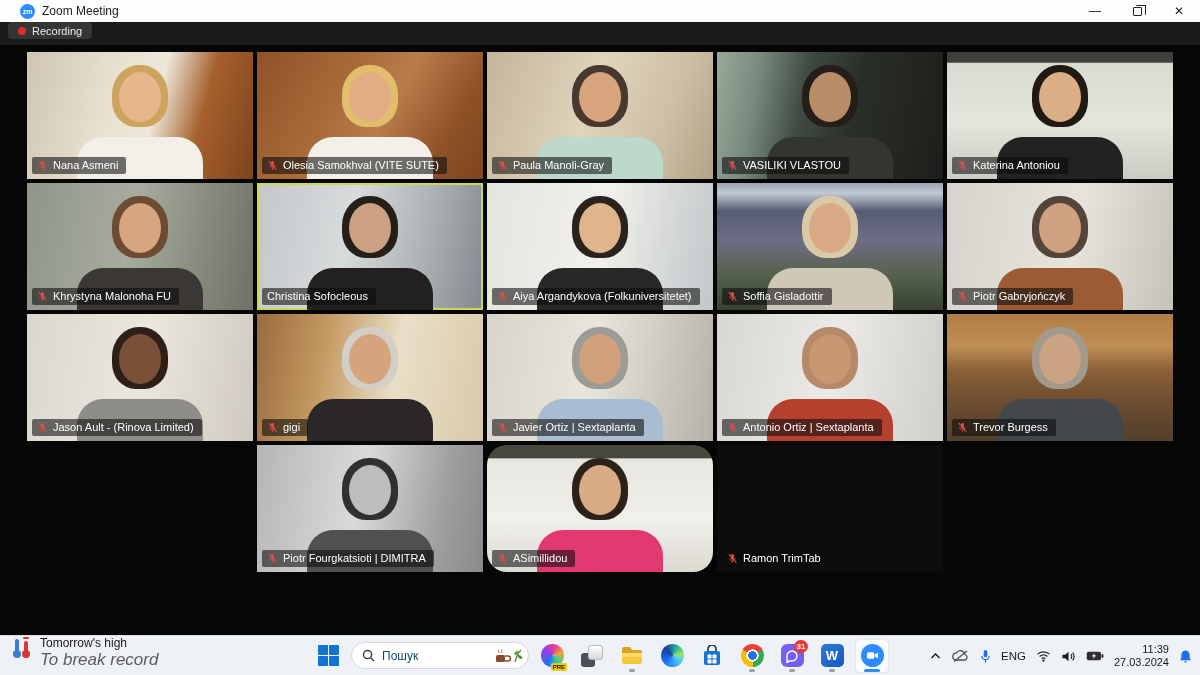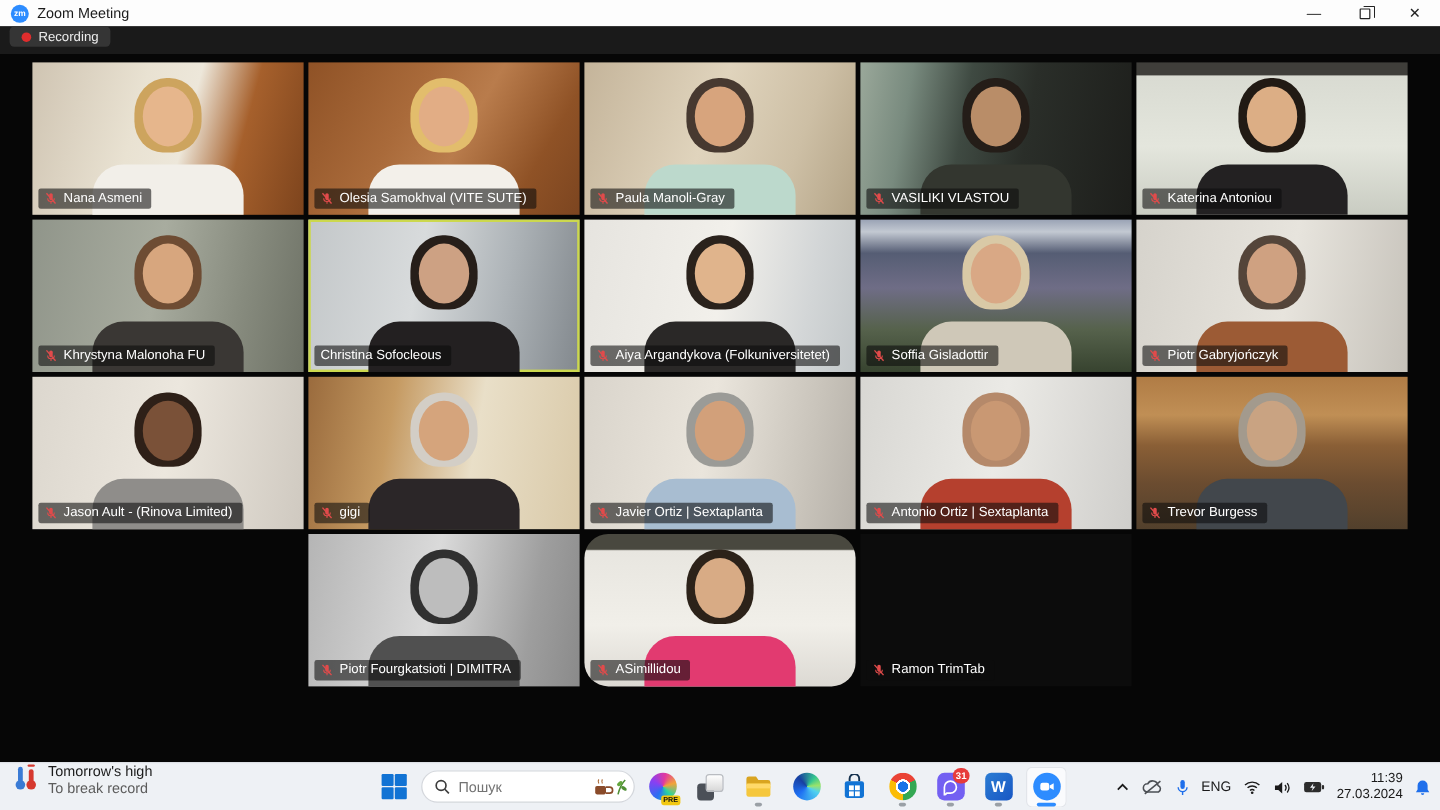--- a/index.html
+++ b/index.html
@@ -1,21 +1,21 @@
 <!DOCTYPE html>
 <html><head>
 <meta charset="utf-8">
 <style>
   * { margin:0; padding:0; box-sizing:border-box; }
   body { font-family:"Liberation Sans", sans-serif; background:#333; }
   .screen { width:1200px; height:675px; position:relative; background:#000; overflow:hidden; }
 
   
   .titlebar { height:22px; background:#fdfdfd; display:flex; align-items:center; justify-content:space-between; }
-  .title-left { display:flex; align-items:center; gap:7px; padding-left:9px; }
+  .title-left { display:flex; align-items:center; gap:7px; padding-left:20px; }
   .zm-icon { width:15px; height:15px; border-radius:50%; background:#2d8cff; color:#fff; font-size:7px; font-weight:bold; display:flex; align-items:center; justify-content:center; }
   .title-text { font-size:12px; color:#1b1b1b; }
   .win-controls { display:flex; height:100%; }
   .win-btn { width:42px; height:100%; display:flex; align-items:center; justify-content:center; font-size:12px; color:#222; }
   .restore-glyph { width:9px; height:9px; border:1px solid #222; border-radius:1px; position:relative; }
   .restore-glyph::before { content:""; position:absolute; left:2px; top:-3px; width:9px; height:9px; border:1px solid #222; border-left:none; border-bottom:none; border-radius:1px; }
 
   
   .recording-bar { height:23px; background:#1a1a1a; display:flex; align-items:flex-start; padding-left:8px; }
   .recording-pill { background:#353535; border-radius:4px; height:17px; padding:0 10px; display:flex; align-items:center; gap:6px; }
@@ -31,30 +31,30 @@
   .hair { top:13px; width:56px; height:62px; border-radius:48% 48% 42% 42%; transform:translateX(-50%); }
   .head { top:20px; width:42px; height:50px; border-radius:50%; transform:translateX(-50%); }
   .body { bottom:-8px; width:126px; height:50px; border-radius:26px 26px 0 0; transform:translateX(-50%); }
   .name-tag { position:absolute; left:5px; bottom:5px; background:rgba(12,12,12,0.58); color:#fff; font-size:11px; padding:2px 8px 3px 5px; border-radius:2px; display:flex; align-items:center; gap:5px; max-width:214px; white-space:nowrap; overflow:hidden; }
   .mic-muted { flex:0 0 auto; }
 
   
   .taskbar { position:absolute; left:0; bottom:0; width:1200px; height:40px; background:#eef1f5; border-top:1px solid #dde0e5; display:flex; align-items:center; }
   .weather { position:absolute; left:10px; top:0; height:40px; display:flex; align-items:flex-start; gap:8px; }
   .weather-l1 { font-size:12px; color:#1b1b1b; }
-  .weather-l2 { font-size:12px; color:#5c5c5c; }
+  .weather-l2 { font-size:17px; color:#5c5c5c;font-style:italic; }
 
   .task-center { margin:0 auto; display:flex; align-items:center; gap:6px; }
   .app-btn { width:34px; height:34px; border-radius:5px; display:flex; align-items:center; justify-content:center; position:relative; }
   .app-btn.active-app { background:#fafbfd; box-shadow:inset 0 0 0 1px #e2e5ea; }
   .run-dash { position:absolute; bottom:1px; left:50%; transform:translateX(-50%); width:6px; height:3px; border-radius:2px; background:#9aa0a6; }
   .active-app .run-dash { width:16px; background:#2d8cff; }
 
   .search-pill { width:178px; height:27px; background:#fff; border:1px solid #d4d7dc; border-radius:14px; display:flex; align-items:center; gap:7px; padding:0 5px 0 10px; }
-  .search-text { font-size:12px; color:#737373; flex:1; }
+  .search-text { font-size:12px; color:#0c4a6e; flex:1; }
 
   .start-sq { display:grid; grid-template-columns:10px 10px; grid-template-rows:10px 10px; gap:1px; }
   .start-sq div { background:#1173d4; border-radius:1px; }
 
   .copilot-circle { width:23px; height:23px; border-radius:50%; background:conic-gradient(from 210deg, #2a6ff2, #8a3ff2 25%, #e23a9e 45%, #f2a33a 62%, #2ad4a0 80%, #2a6ff2); }
   .badge-pre { position:absolute; bottom:2px; right:2px; background:#f2c813; color:#111; font-size:6px; font-weight:bold; padding:1px 2px; border-radius:2px; }
   .badge-num { position:absolute; top:1px; right:1px; background:#e73b3b; color:#fff; font-size:8px; font-weight:bold; min-width:14px; height:13px; border-radius:7px; display:flex; align-items:center; justify-content:center; padding:0 2px; }
 
   .taskview-wrap { position:relative; width:22px; height:22px; }
   .tv-back { position:absolute; left:0; bottom:0; width:14px; height:14px; background:#4b5058; border-radius:3px; }

